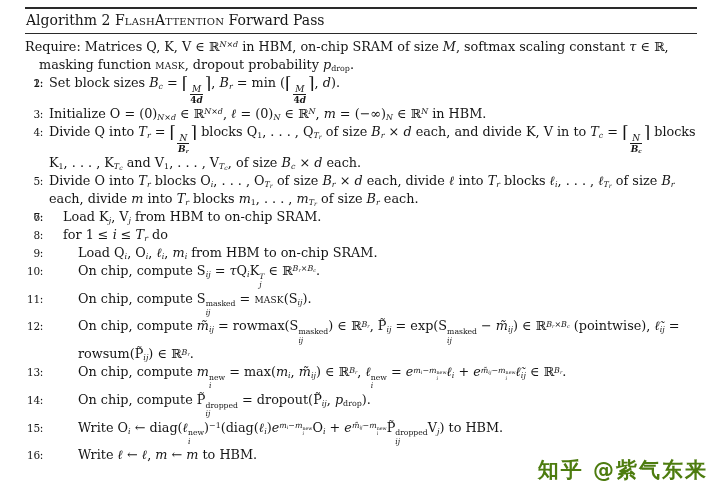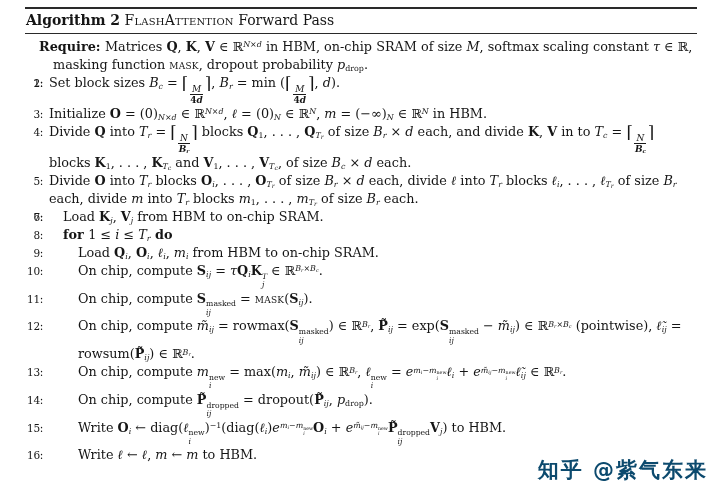--- a/index.html
+++ b/index.html
@@ -5,47 +5,47 @@
   html,body{margin:0;padding:0;}
   body{width:720px;height:485px;background:#ffffff;overflow:hidden;
        font-family:"DejaVu Serif","Liberation Serif",serif;color:#151515;}
   .page{position:relative;width:720px;height:485px;background:#ffffff;}
   .algo-box{margin:7px 23px 0 25px;}
   .rule{background:#2a2a2a;}
   .rule-top{height:2px;}
   .rule-mid{height:1px;}
   .algo-title{font-size:14px;line-height:15px;padding:4px 0 5px 1px;}
   .algo-body{font-size:12.8px;line-height:18px;padding-top:4px;}
-  .require-line{padding-left:14px;text-indent:-14px;margin-left:14px;}
+  .require-line{padding-left:14px;text-indent:-14px;}
   .algo-line{position:relative;}
   .lineno{position:absolute;left:1px;top:0;width:17px;text-align:right;
           font-size:10.5px;letter-spacing:-0.3px;}
   .ind-0{padding-left:24px;}
   .ind-1{padding-left:38px;}
   .ind-2{padding-left:53px;}
-  .tok-b{font-weight:700;}
+  .tok-b{font-weight:400;}
   .tok-i{font-style:italic;}
   .tok-sc{font-variant:small-caps;letter-spacing:0.2px;}
   .tok-cal{font-style:italic;}
   .tok-ceil{font-size:1.3em;line-height:0;vertical-align:-0.14em;font-style:normal;}
   sub{font-size:0.62em;line-height:0;vertical-align:-0.25em;}
   sup{font-size:0.62em;line-height:0;vertical-align:0.45em;}
   sub sub{font-size:0.78em;vertical-align:-0.2em;}
   .ssx{display:inline-flex;flex-direction:column;align-items:flex-start;
        vertical-align:-0.5em;font-size:0.6em;line-height:1.1;font-style:normal;}
   .ssa,.ssb{display:block;white-space:nowrap;}
   sup .ssx{vertical-align:-0.4em;}
   .fr{display:inline-flex;flex-direction:column;align-items:center;
       vertical-align:-0.55em;font-size:0.7em;line-height:1.12;text-align:center;}
   .fn{display:block;padding:0 2px;border-bottom:1px solid #1a1a1a;}
   .fd{display:block;padding:0 2px;font-weight:bold;}
   .watermark{position:absolute;right:12px;bottom:8px;
              font-family:"DejaVu Sans","Liberation Sans",sans-serif;
              font-weight:700;font-size:21px;letter-spacing:2px;
-             color:#0c4a6e;text-shadow:1px 1px 0 #ffffff;}
+             color:#4d7c0f;text-shadow:1px 1px 0 #ffffff;}
 </style>
 </head>
 <body>
 
 <div class="page">
   <div class="algo-box">
     <div class="rule rule-top"></div>
     <div class="algo-title"><span class="tok-b">Algorithm 2</span> <span class="tok-sc">FlashAttention</span> Forward Pass</div>
     <div class="rule rule-mid"></div>
     <div class="algo-body" id="algo-body">

